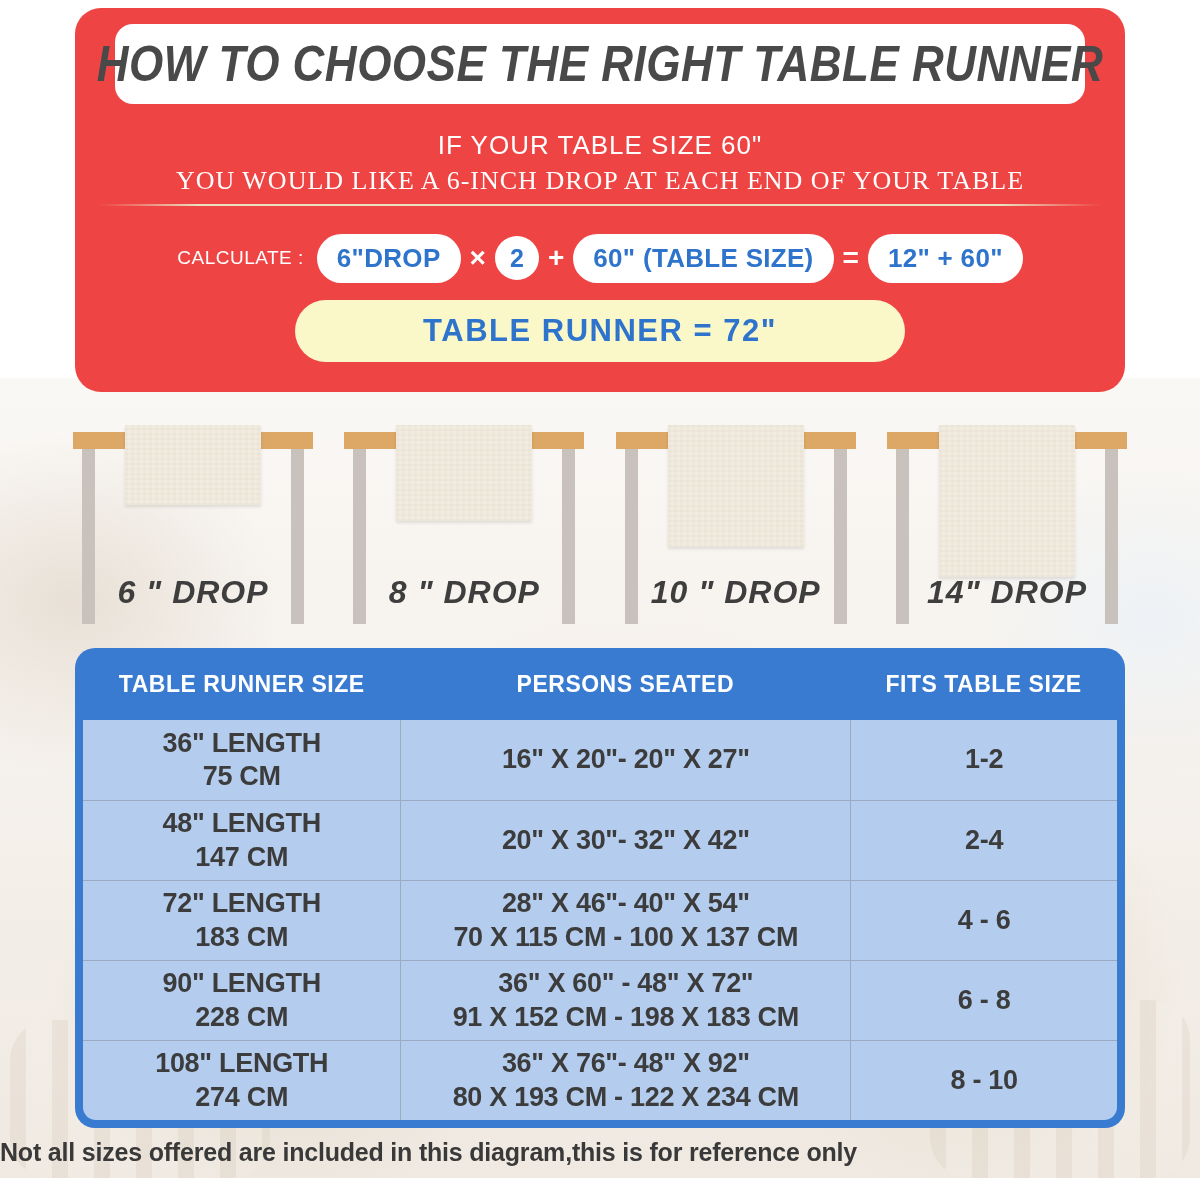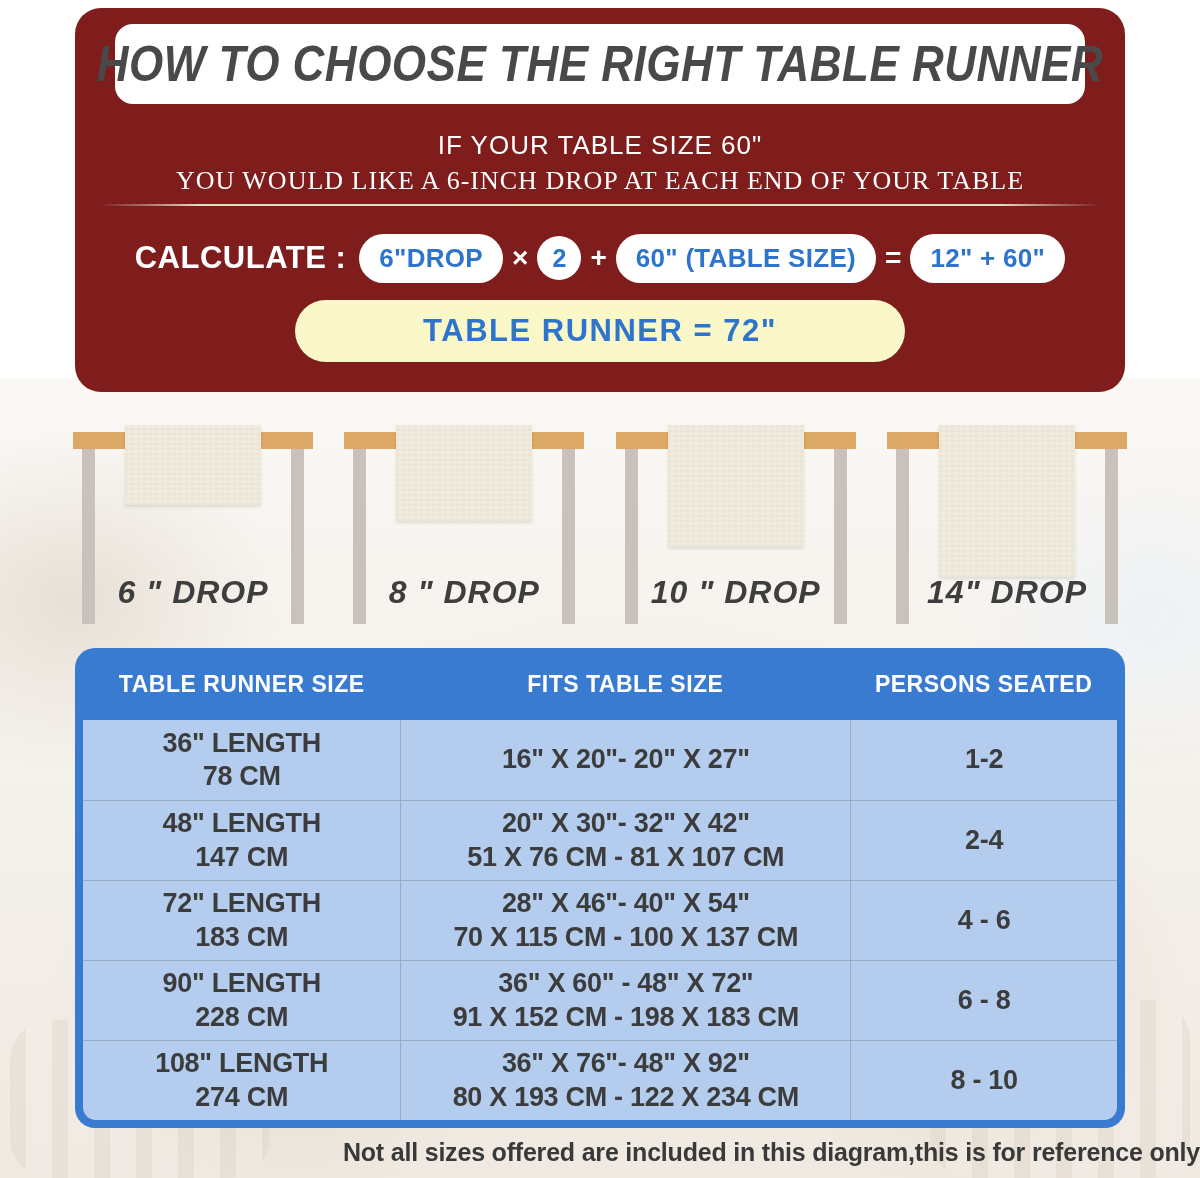--- a/index.html
+++ b/index.html
@@ -16,35 +16,35 @@
       radial-gradient(260px 220px at 96% 30%, #eef2f6 0%, rgba(238,242,246,0) 70%),
       linear-gradient(#faf8f5, #efe9e1);
   }
   .chair-hint { position:absolute; opacity:0.35; border-radius:40px;
     background:repeating-linear-gradient(90deg, rgba(205,188,168,0.55) 0 16px, rgba(246,242,236,0.4) 16px 42px); }
   .chair-hint.left  { left:10px;  top:1020px; width:260px; height:158px; }
   .chair-hint.right { left:930px; top:1000px; width:260px; height:178px; }
 
   
   .header-card { position:absolute; left:75px; top:8px; width:1050px; height:384px;
-    background:#7f1d1d; border-radius:26px; }
+    background:#ef4444; border-radius:26px; }
   .title-banner { position:absolute; left:40px; top:16px; width:970px; height:80px;
     background:#ffffff; border-radius:18px; display:flex; align-items:center; justify-content:center; }
   .title-text { font-size:44px; font-weight:bold; font-style:italic; color:#494949;
     letter-spacing:0.5px; white-space:nowrap; transform:scaleY(1.12); }
   .subtitle { position:absolute; left:0; width:100%; text-align:center; color:#ffffff;
     font-size:26px; letter-spacing:1px; font-weight:normal; }
   .subtitle.l1 { top:122px; }
   .subtitle.l2 { top:158px;font-family:Liberation Serif, serif; }
   .header-divider { position:absolute; top:196px; left:24px; right:24px; height:2px;
     background:linear-gradient(90deg, rgba(255,255,255,0) 0%, rgba(233,241,205,0.9) 10%,
       rgba(233,241,205,0.9) 90%, rgba(255,255,255,0) 100%); }
   .calc-row { position:absolute; top:224px; left:0; right:0; height:52px;
     display:flex; align-items:center; justify-content:center; gap:9px; color:#ffffff; }
-  .calc-label { font-size:31px; font-weight:bold; letter-spacing:0.5px; margin-right:4px; }
+  .calc-label { font-size:19px; font-weight:normal; letter-spacing:0.5px; margin-right:4px; }
   .calc-pill { background:#ffffff; color:#2e74cc; font-weight:bold; font-size:26px;
     border-radius:26px; padding:9px 20px; letter-spacing:0.3px; white-space:nowrap; }
   .calc-op { font-size:28px; font-weight:bold; }
   .calc-circle { background:#ffffff; color:#2e74cc; width:44px; height:44px; border-radius:50%;
     display:flex; align-items:center; justify-content:center; font-size:25px; font-weight:bold; flex:0 0 44px; }
   .result-banner { position:absolute; top:292px; left:50%; transform:translateX(-50%);
     width:610px; height:62px; background:#faf7c9; border-radius:31px;
     display:flex; align-items:center; justify-content:center; }
   .result-text { color:#2e74cc; font-size:31px; font-weight:bold; letter-spacing:1.5px; }
 
@@ -75,21 +75,21 @@
     color:#ffffff; font-weight:bold; font-size:23px; text-align:center; letter-spacing:0.5px; }
   .size-body { position:absolute; left:8px; right:8px; top:72px; bottom:8px;
     background:rgba(255,255,255,0.62); border-radius:0 0 13px 13px;
     display:grid; grid-template-rows:repeat(5, 1fr); overflow:hidden; }
   .size-row { display:grid; grid-template-columns:30.7% 43.5% 25.8%; }
   .size-row + .size-row { border-top:1.5px solid rgba(105,105,105,0.35); }
   .size-cell { display:flex; flex-direction:column; justify-content:center; text-align:center;
     font-size:27px; font-weight:bold; color:#3c3c3c; line-height:1.24; letter-spacing:-0.3px; }
   .size-cell.mid, .size-cell.last { border-left:1.5px solid rgba(105,105,105,0.35); }
 
-  .footer-note { position:absolute; top:1138px; left:0; width:100%; text-align:right;
+  .footer-note { position:absolute; top:1138px; left:0; width:100%; text-align:left;
     font-size:25px; font-weight:bold; color:#393939; letter-spacing:-0.2px; }
 </style>
 </head>
 <body>
 
 <div class="page">
 
   <div class="photo-bg"></div>
   <div class="chair-hint left"></div>
   <div class="chair-hint right"></div>
@@ -145,46 +145,45 @@
       <div class="leg right"></div>
       <div class="tabletop"></div>
       <div class="runner"></div>
       <div class="drop-label">14" DROP</div>
     </div>
   </div>
 
   <div class="size-card">
     <div class="size-head">
       <div>TABLE RUNNER SIZE</div>
+      <div>PERSONS SEATED</div>
       <div>FITS TABLE SIZE</div>
-      <div>PERSONS SEATED</div>
     </div>
     <div class="size-body">
 
       <div class="size-row">
         <div class="size-cell">
           <span>36" LENGTH</span>
-          <span>78 CM</span>
+          <span>75 CM</span>
         </div>
         <div class="size-cell mid">
           <span>16" X 20"- 20" X 27"</span>
         </div>
         <div class="size-cell last">
           <span>1-2</span>
         </div>
       </div>
 
       <div class="size-row">
         <div class="size-cell">
           <span>48" LENGTH</span>
           <span>147 CM</span>
         </div>
         <div class="size-cell mid">
           <span>20" X 30"- 32" X 42"</span>
-          <span>51 X 76 CM - 81 X 107 CM</span>
         </div>
         <div class="size-cell last">
           <span>2-4</span>
         </div>
       </div>
 
       <div class="size-row">
         <div class="size-cell">
           <span>72" LENGTH</span>
           <span>183 CM</span>

